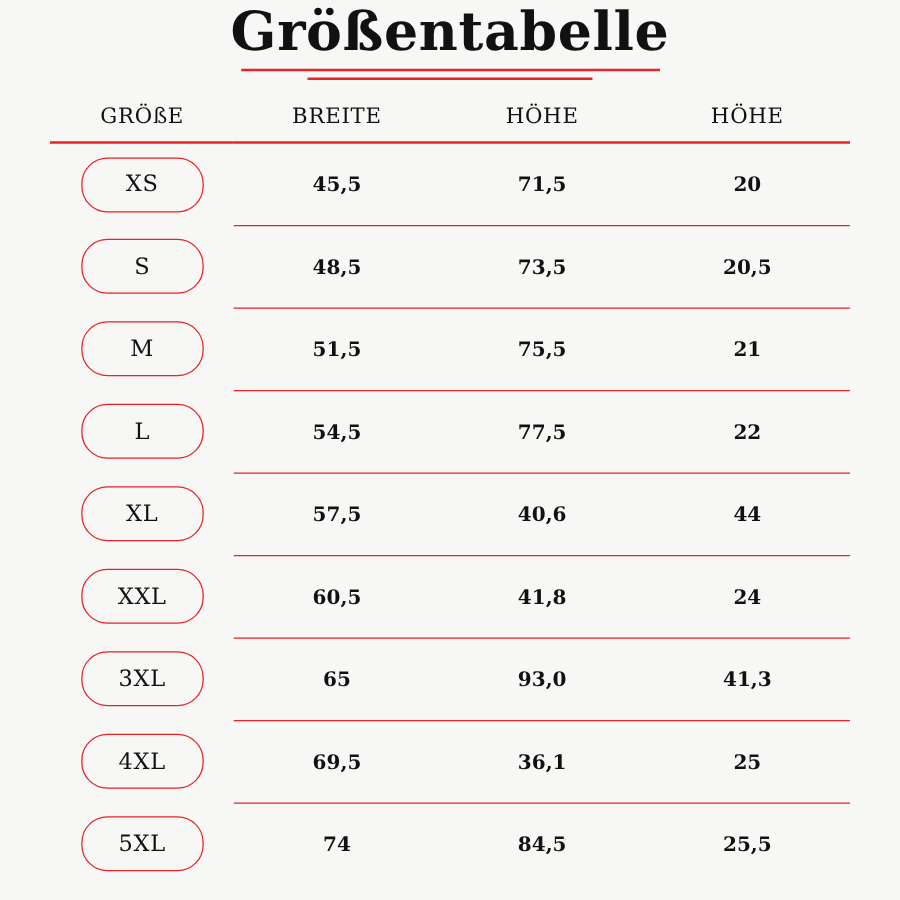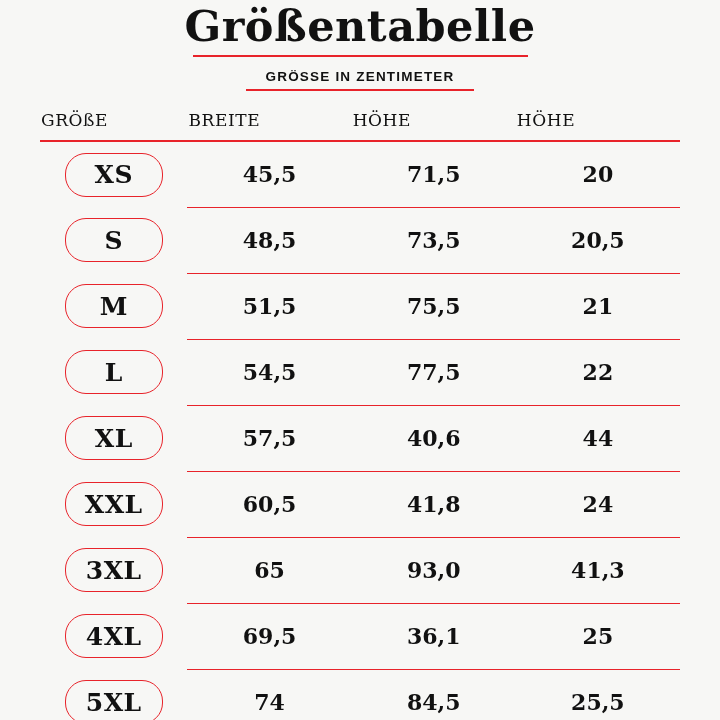--- a/index.html
+++ b/index.html
@@ -57,70 +57,69 @@
     margin: 18px auto 0 auto;
     border-collapse: collapse;
     table-layout: fixed;
   }
   table.size-table th {
     font-family: "DejaVu Serif", serif;
     font-size: 17px;
     font-weight: 400;
     letter-spacing: 0.6px;
     padding-bottom: 10px;
-    text-align: left;
+    text-align: center;
   }
   .head-row th {
     border-bottom: 2px solid #e8232a;
   }
   col.c-size { width: 23%; }
   col.c-val  { width: 25.6%; }
 
   td {
     text-align: center;
     vertical-align: middle;
     height: 63px;
   }
   td.val {
     font-family: "DejaVu Serif", serif;
-    font-size: 22px;
+    font-size: 16px;
     font-weight: 700;
     border-bottom: 1.6px solid #e8232a;
   }
   tr.last-row td.val {
     border-bottom: none;
   }
   td.sizecell {
     padding: 0;
   }
   .pill {
     width: 96px;
     height: 42px;
     margin: 0 auto;
     border: 1.6px solid #e8232a;
     border-radius: 21px;
     display: flex;
     align-items: center;
     justify-content: center;
     font-family: "DejaVu Serif", serif;
-    font-size: 25px;
-    font-weight: 700;
+    font-size: 18px;
+    font-weight: 400;
     letter-spacing: 0.5px;
     background: transparent;
   }
 </style>
 </head>
 <body>
 
 <div class="page">
 
   <div class="title">Größentabelle</div>
   <div class="title-rule"></div>
 
-  <div class="subtitle">GRÖSSE IN ZENTIMETER</div>
   <div class="subtitle-rule"></div>
 
   <table class="size-table">
     <colgroup>
       <col class="c-size">
       <col class="c-val">
       <col class="c-val">
       <col class="c-val">
     </colgroup>
     <thead>

